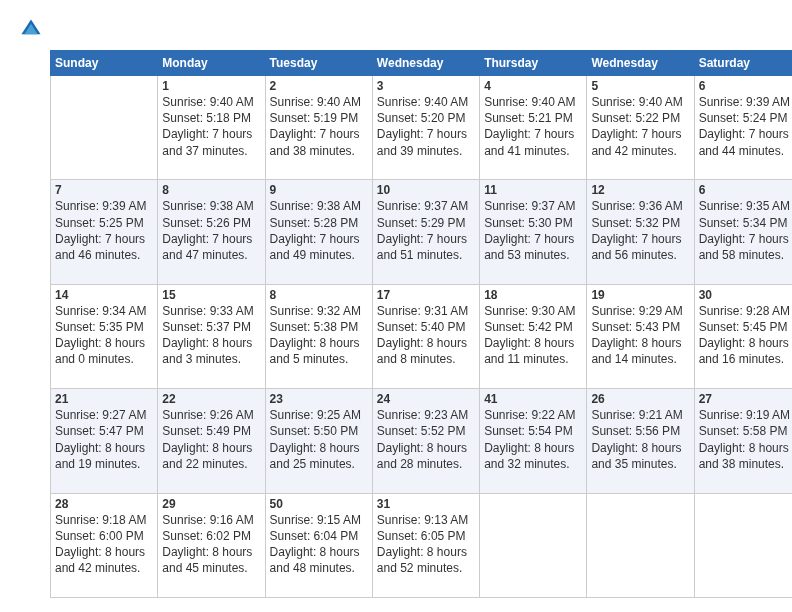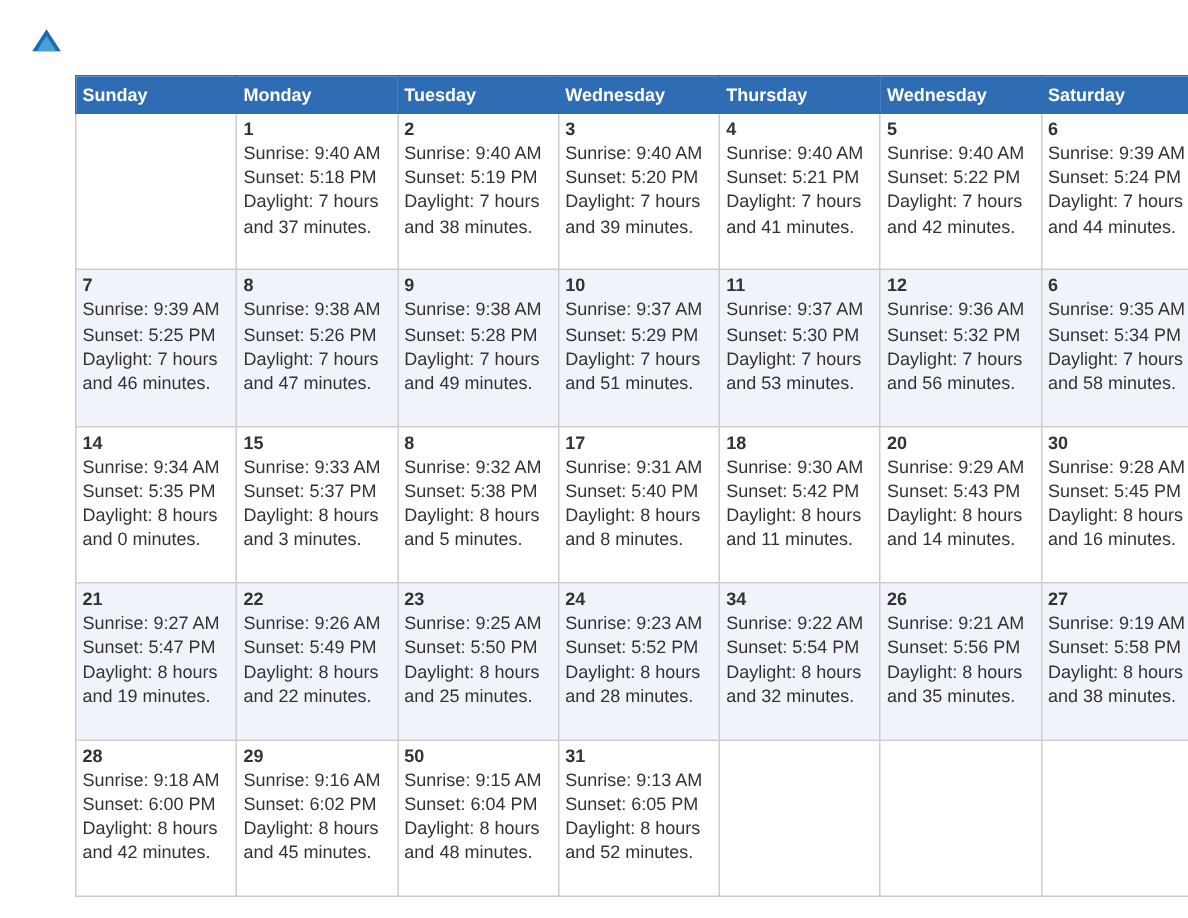--- a/index.html
+++ b/index.html
@@ -201,21 +201,21 @@
           </td>
           <td>
             <span class="day-num">17</span>
             <div class="cell-text">Sunrise: 9:31 AM<br>Sunset: 5:40 PM<br>Daylight: 8 hours and 8 minutes.</div>
           </td>
           <td>
             <span class="day-num">18</span>
             <div class="cell-text">Sunrise: 9:30 AM<br>Sunset: 5:42 PM<br>Daylight: 8 hours and 11 minutes.</div>
           </td>
           <td>
-            <span class="day-num">20</span>
+            <span class="day-num">19</span>
             <div class="cell-text">Sunrise: 9:29 AM<br>Sunset: 5:43 PM<br>Daylight: 8 hours and 14 minutes.</div>
           </td>
           <td>
             <span class="day-num">30</span>
             <div class="cell-text">Sunrise: 9:28 AM<br>Sunset: 5:45 PM<br>Daylight: 8 hours and 16 minutes.</div>
           </td>
         </tr>
         <tr>
           <td>
             <span class="day-num">21</span>
@@ -227,21 +227,21 @@
           </td>
           <td>
             <span class="day-num">23</span>
             <div class="cell-text">Sunrise: 9:25 AM<br>Sunset: 5:50 PM<br>Daylight: 8 hours and 25 minutes.</div>
           </td>
           <td>
             <span class="day-num">24</span>
             <div class="cell-text">Sunrise: 9:23 AM<br>Sunset: 5:52 PM<br>Daylight: 8 hours and 28 minutes.</div>
           </td>
           <td>
-            <span class="day-num">34</span>
+            <span class="day-num">41</span>
             <div class="cell-text">Sunrise: 9:22 AM<br>Sunset: 5:54 PM<br>Daylight: 8 hours and 32 minutes.</div>
           </td>
           <td>
             <span class="day-num">26</span>
             <div class="cell-text">Sunrise: 9:21 AM<br>Sunset: 5:56 PM<br>Daylight: 8 hours and 35 minutes.</div>
           </td>
           <td>
             <span class="day-num">27</span>
             <div class="cell-text">Sunrise: 9:19 AM<br>Sunset: 5:58 PM<br>Daylight: 8 hours and 38 minutes.</div>
           </td>

